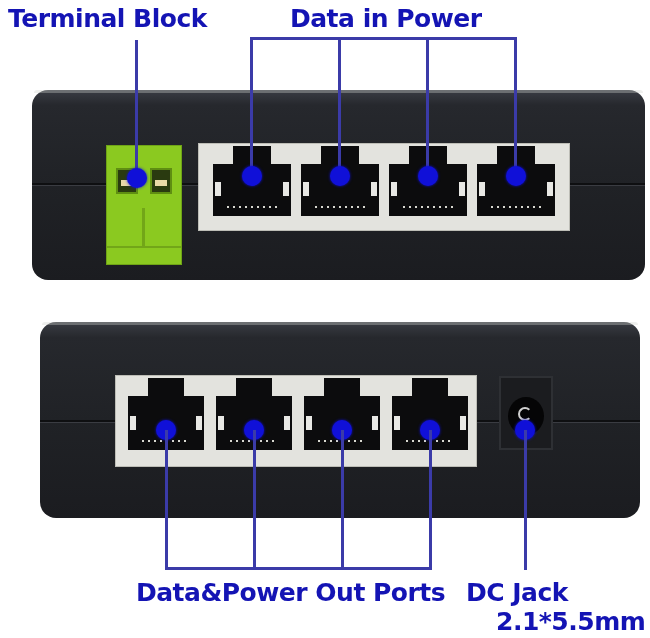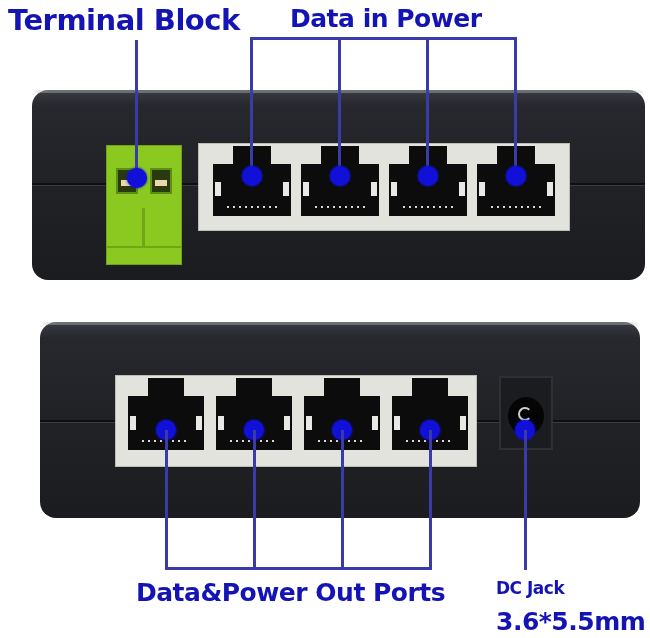--- a/index.html
+++ b/index.html
@@ -30,21 +30,21 @@
   .terminal .screw { position: absolute; background: #e9d9a8; }
   .terminal .groove { position: absolute; background: #72a618; }
 
   .dcbox { position: absolute; background: #1b1c1f; border: 2px solid #2e3034; }
   .dchole { position: absolute; border-radius: 50%; background: #050506; }
   .dcpin { position: absolute; border-radius: 50%; border: 2px solid #d0d0d0; border-right-color: transparent; }
 </style>
 </head>
 <body>
 
-<div class="label" style="left:8px; top:6px; font-size:29px;">Terminal Block</div>
+<div class="label" style="left:8px; top:6px; font-size:25px;">Terminal Block</div>
 <div class="label" style="left:290px; top:6px; font-size:25px;">Data in Power</div>
 
 <div class="line" style="left:135px; top:40px; width:3px; height:140px;"></div>
 <div class="line" style="left:250px; top:37px; width:267px; height:3px;"></div>
 <div class="line" style="left:250px; top:37px; width:3px; height:140px;"></div>
 <div class="line" style="left:338px; top:37px; width:3px; height:140px;"></div>
 <div class="line" style="left:426px; top:37px; width:3px; height:140px;"></div>
 <div class="line" style="left:514px; top:37px; width:3px; height:140px;"></div>
 
 <div class="device" style="left:32px; top:90px; width:613px; height:190px;">
@@ -149,14 +149,14 @@
 <div class="dot" style="left:515px; top:420px;"></div>
 
 <div class="line" style="left:165px; top:430px; width:3px; height:140px;"></div>
 <div class="line" style="left:253px; top:430px; width:3px; height:140px;"></div>
 <div class="line" style="left:341px; top:430px; width:3px; height:140px;"></div>
 <div class="line" style="left:429px; top:430px; width:3px; height:140px;"></div>
 <div class="line" style="left:165px; top:567px; width:267px; height:3px;"></div>
 <div class="line" style="left:524px; top:430px; width:3px; height:140px;"></div>
 
 <div class="label" style="left:136px; top:580px; font-size:25px;">Data&amp;Power Out Ports</div>
-<div class="label" style="left:496px; top:580px; font-size:17px;">DC Jack</div>
-<div class="label" style="left:496px; top:609px; font-size:25px;">3.6*5.5mm</div>
+<div class="label" style="left:466px; top:580px; font-size:25px;">DC Jack</div>
+<div class="label" style="left:496px; top:609px; font-size:25px;">2.1*5.5mm</div>
 
 </body></html>

